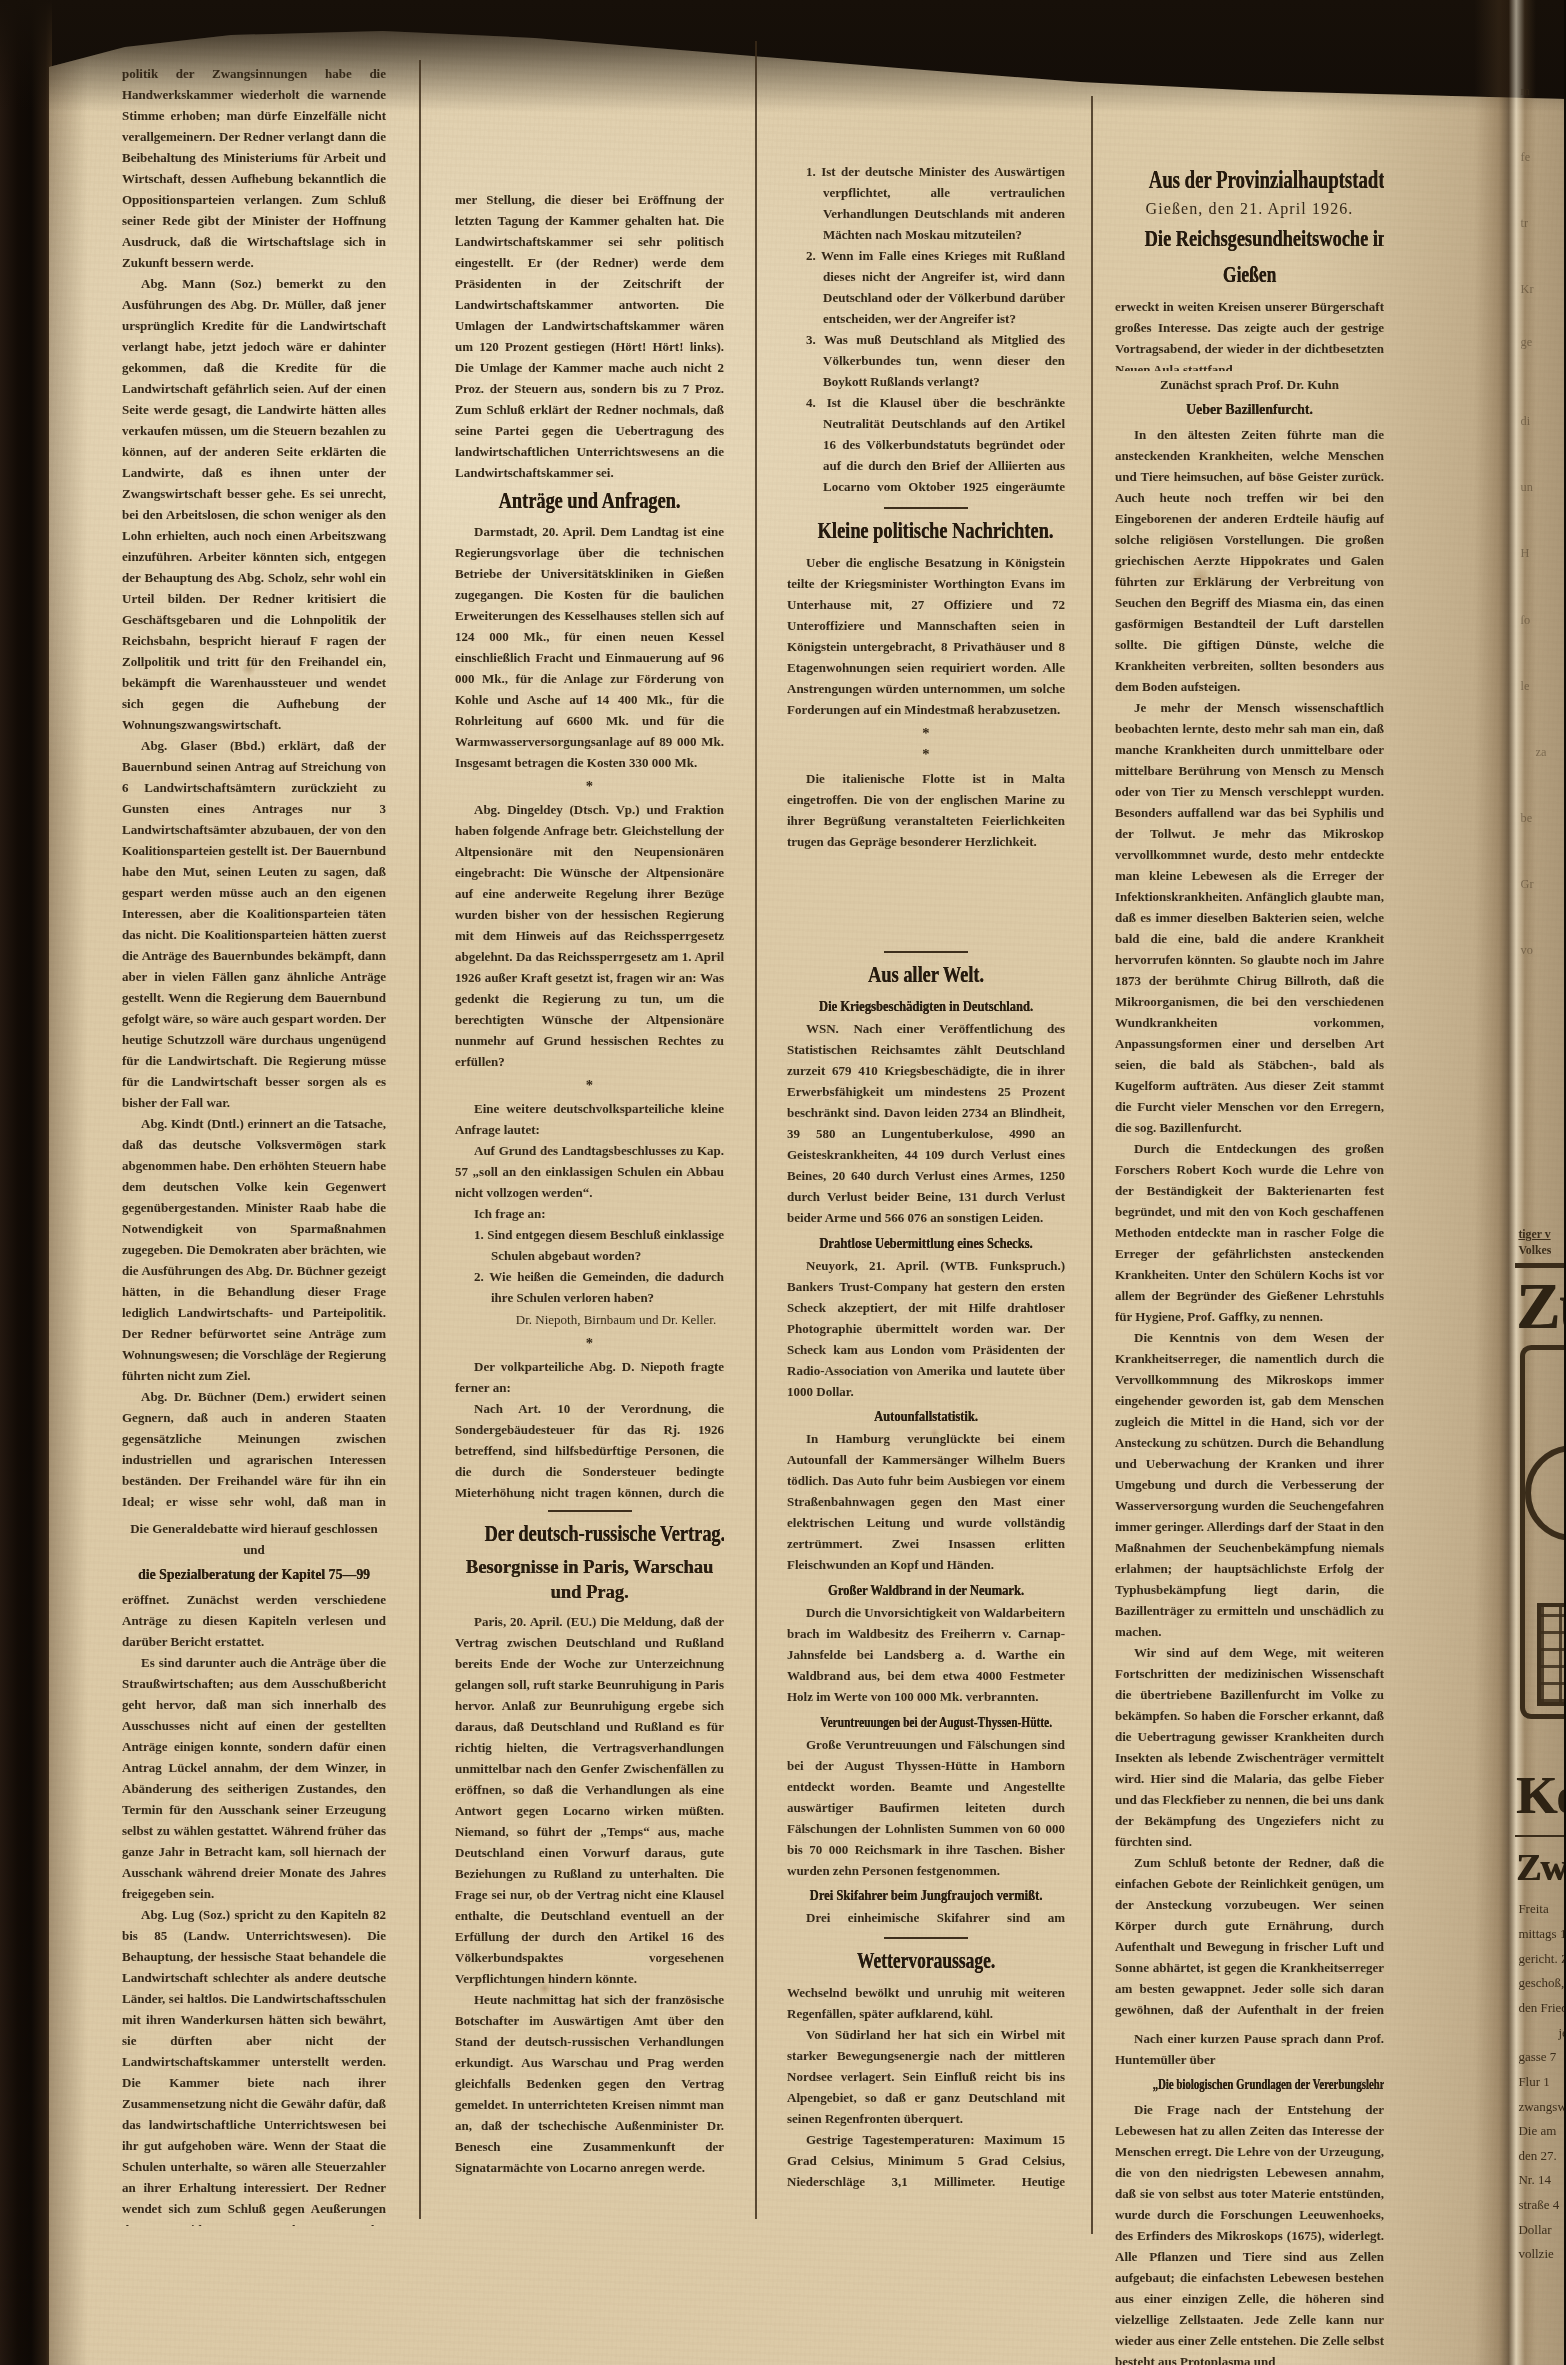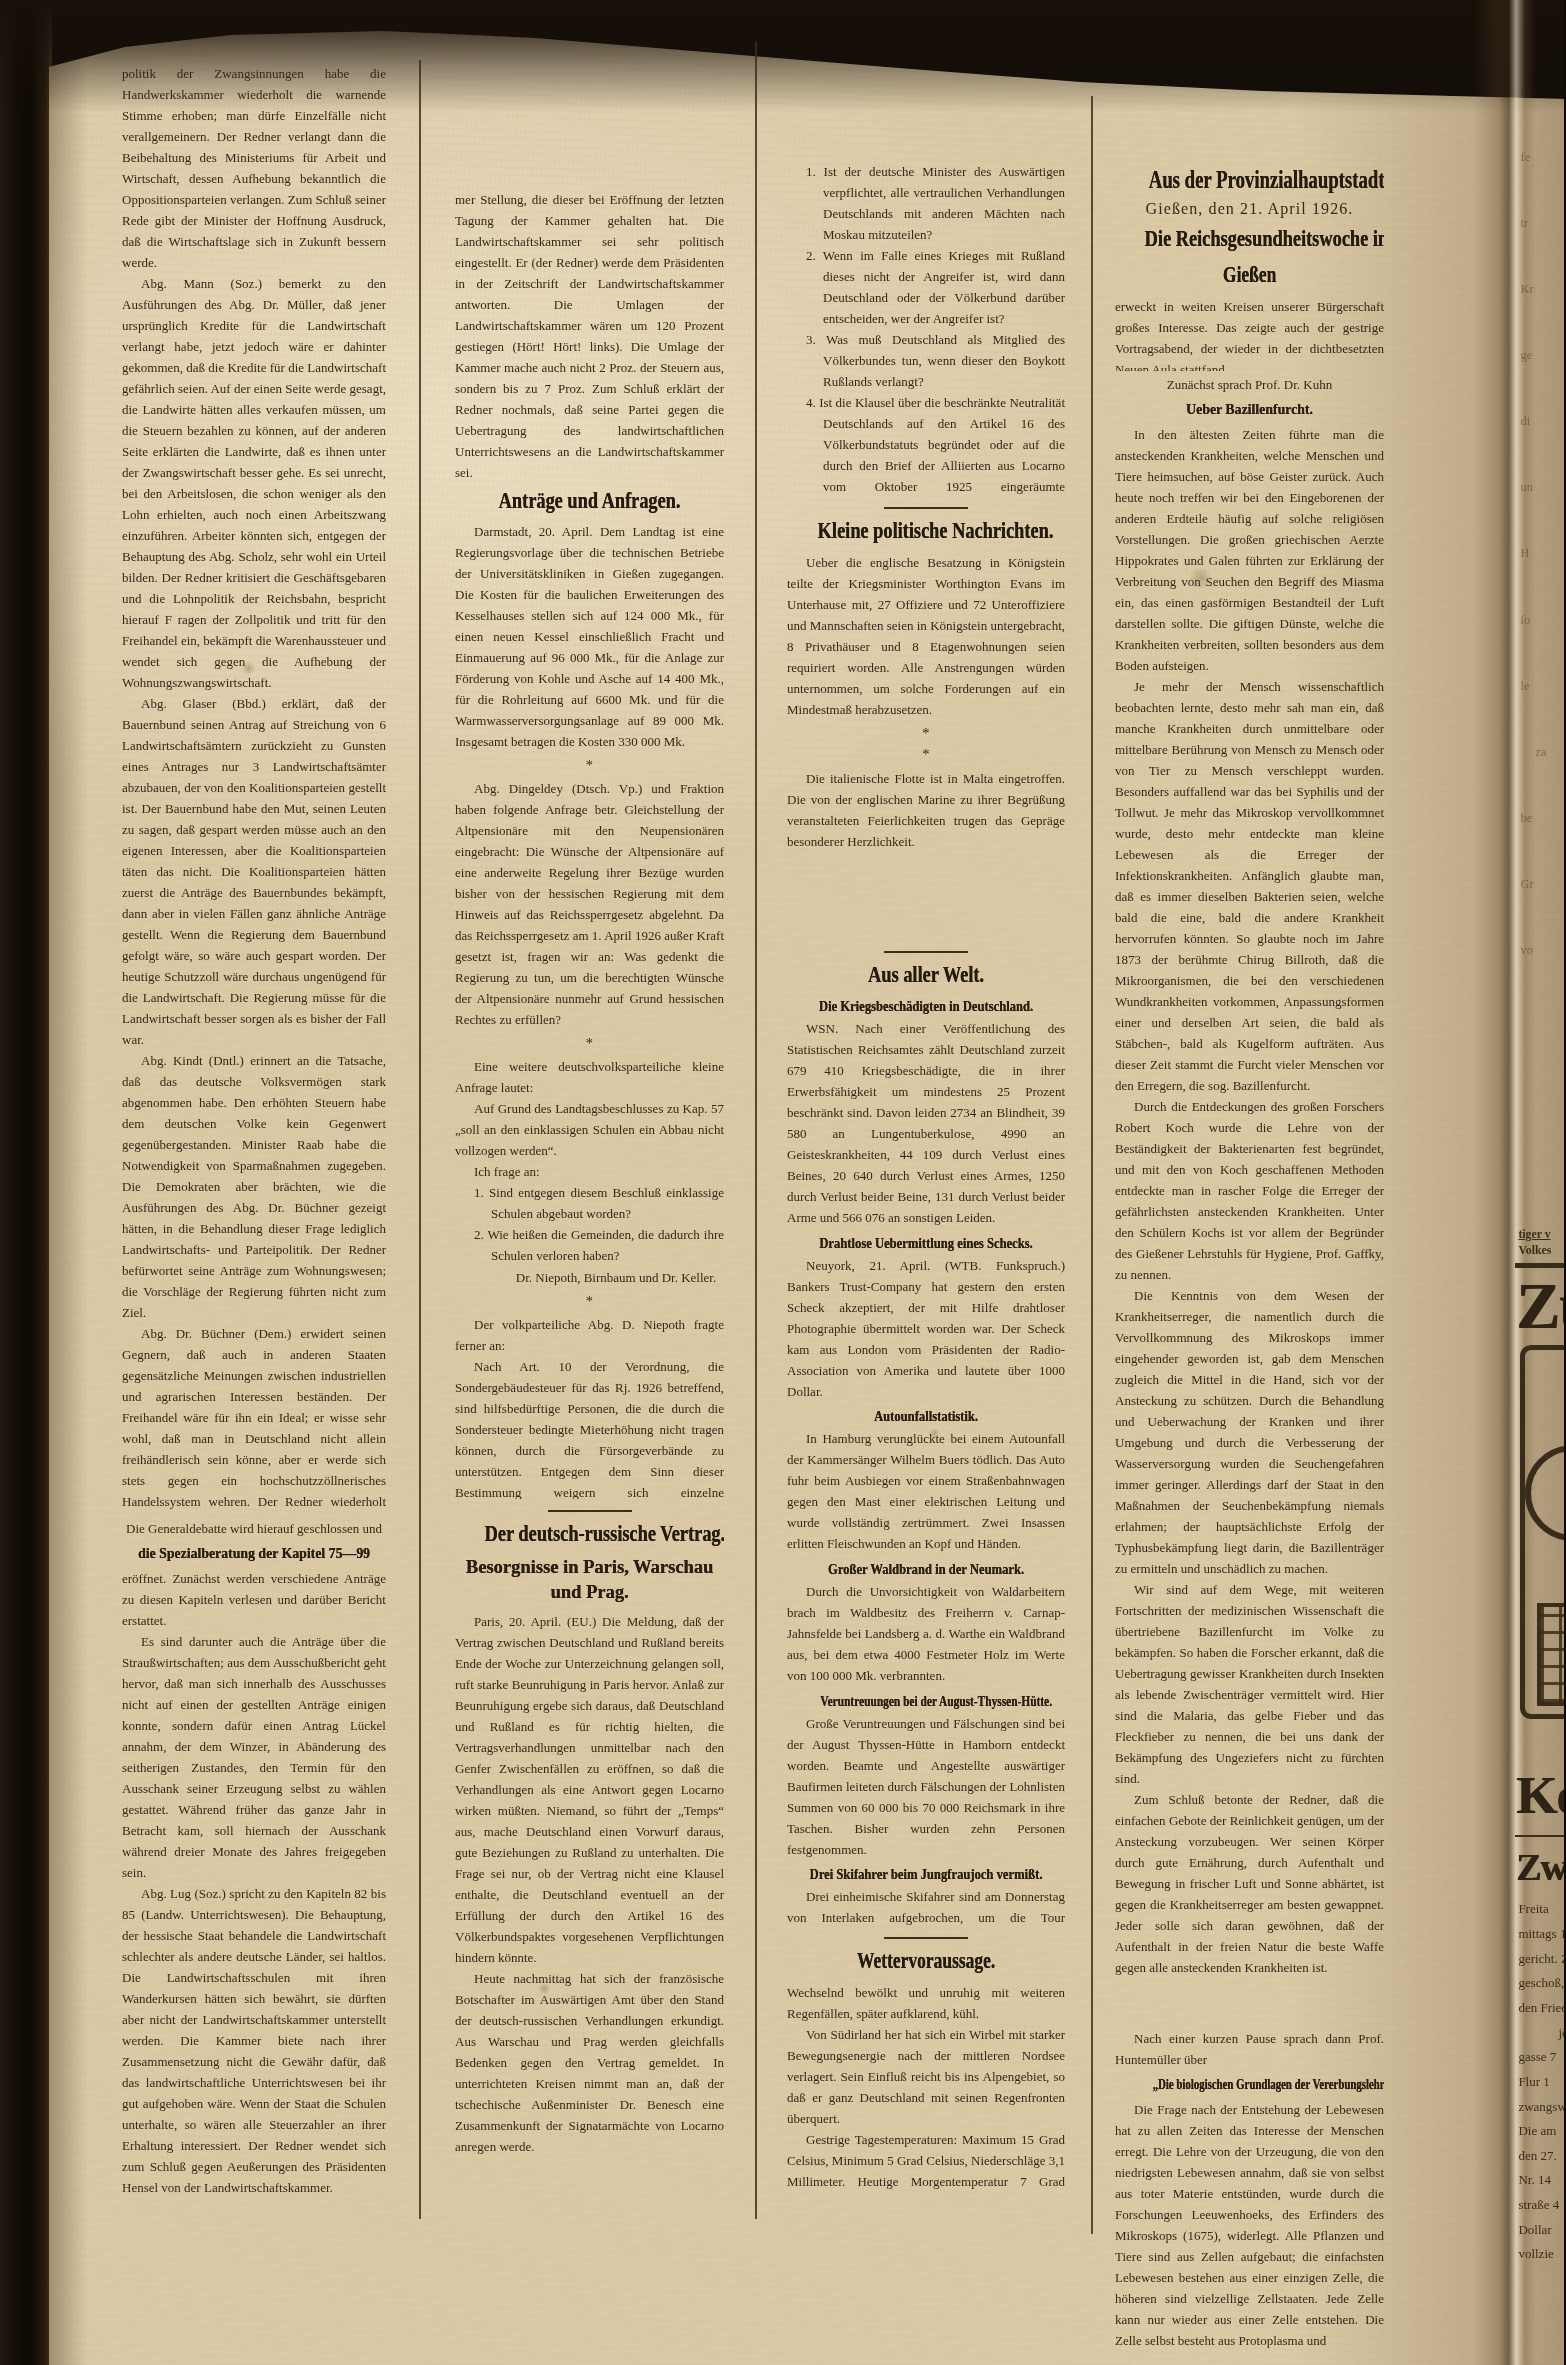--- a/index.html
+++ b/index.html
@@ -28,21 +28,21 @@
   
   .fold{position:absolute;left:1474px;top:0;width:62px;height:2366px;pointer-events:none;z-index:5;
         background:linear-gradient(90deg, rgba(0,0,0,0) 0%, rgba(96,70,42,.30) 40%,
                    rgba(52,36,20,.55) 56%, rgba(246,236,212,.60) 68%, rgba(105,80,50,.30) 82%, rgba(0,0,0,0) 100%);}
   .edgeblack{position:absolute;right:0;top:0;width:3.4px;height:100%;background:#0d0905;z-index:8;}
   
   .vrule{position:absolute;width:1.7px;background:rgba(60,44,26,.82);z-index:2;}
   
   .sec{position:absolute;overflow:hidden;color:#33271741;color:#342818;z-index:3;
        font-size:13px;line-height:21px;}
-  .p{text-align:justify;text-indent:19px;margin:0;}
+  .p{text-align:justify;text-indent:19px;margin:0;font-weight:bold;}
   .p0{text-indent:0;}
   .pc{text-align:center;text-indent:0;}
   .li{text-align:justify;text-indent:-17px;padding-left:36px;margin:0;}
   .sig{text-align:right;padding-right:7.8px;font-size:13px;margin:1.1px 0 2.2px;}
   .star{text-align:center;font-size:14.6px;line-height:17px;margin:4.5px 0;text-indent:0;}
   .hr{width:84px;height:1.7px;background:#3d2e1c;margin:9px auto 7.8px;}
   .headline{font-weight:bold;text-align:center;font-size:23.5px;line-height:29px;color:#251a0e;
             white-space:nowrap;transform:scaleX(.78);margin:5.6px 0 6.7px;text-shadow:0.3px 0 #251a0e;}
   .headline-lg{font-size:25px;transform:scaleX(.75);margin:2.2px 0 1.1px;}
   .headline-sm{font-size:22.4px;}
@@ -211,21 +211,21 @@
       <div class="p">Die Frage nach der Entstehung der Lebewesen hat zu allen Zeiten das Interesse der Menschen erregt. Die Lehre von der Urzeugung, die von den niedrigsten Lebewesen annahm, daß sie von selbst aus toter Materie entstünden, wurde durch die Forschungen Leeuwenhoeks, des Erfinders des Mikroskops (1675), widerlegt. Alle Pflanzen und Tiere sind aus Zellen aufgebaut; die einfachsten Lebewesen bestehen aus einer einzigen Zelle, die höheren sind vielzellige Zellstaaten. Jede Zelle kann nur wieder aus einer Zelle entstehen. Die Zelle selbst besteht aus Protoplasma und</div>
     </div>
 
   <div class="fold"></div>
   <div class="edge">
     <div>
         <div class="efrag" style="top: 0px;">m</div>
         <div class="efrag" style="top: 66px;">fe</div>
         <div class="efrag" style="top: 132px;">tr</div>
         <div class="efrag" style="top: 198px;">Kr</div>
-        <div class="efrag" style="top: 264px;">ge</div>
+        <div class="efrag" style="top: 251px;">ge</div>
         <div class="efrag" style="top: 330px;">di</div>
         <div class="efrag" style="top: 396px;">un</div>
         <div class="efrag" style="top: 462px;">H</div>
         <div class="efrag" style="top: 529px;">ſo</div>
         <div class="efrag" style="top: 595px;">le</div>
         <div class="efrag" style="top: 661px; margin-left: 15px;">za</div>
         <div class="efrag" style="top: 727px;">be</div>
         <div class="efrag" style="top: 793px;">Gr</div>
         <div class="efrag" style="top: 859px;">vo</div>
       </div>

